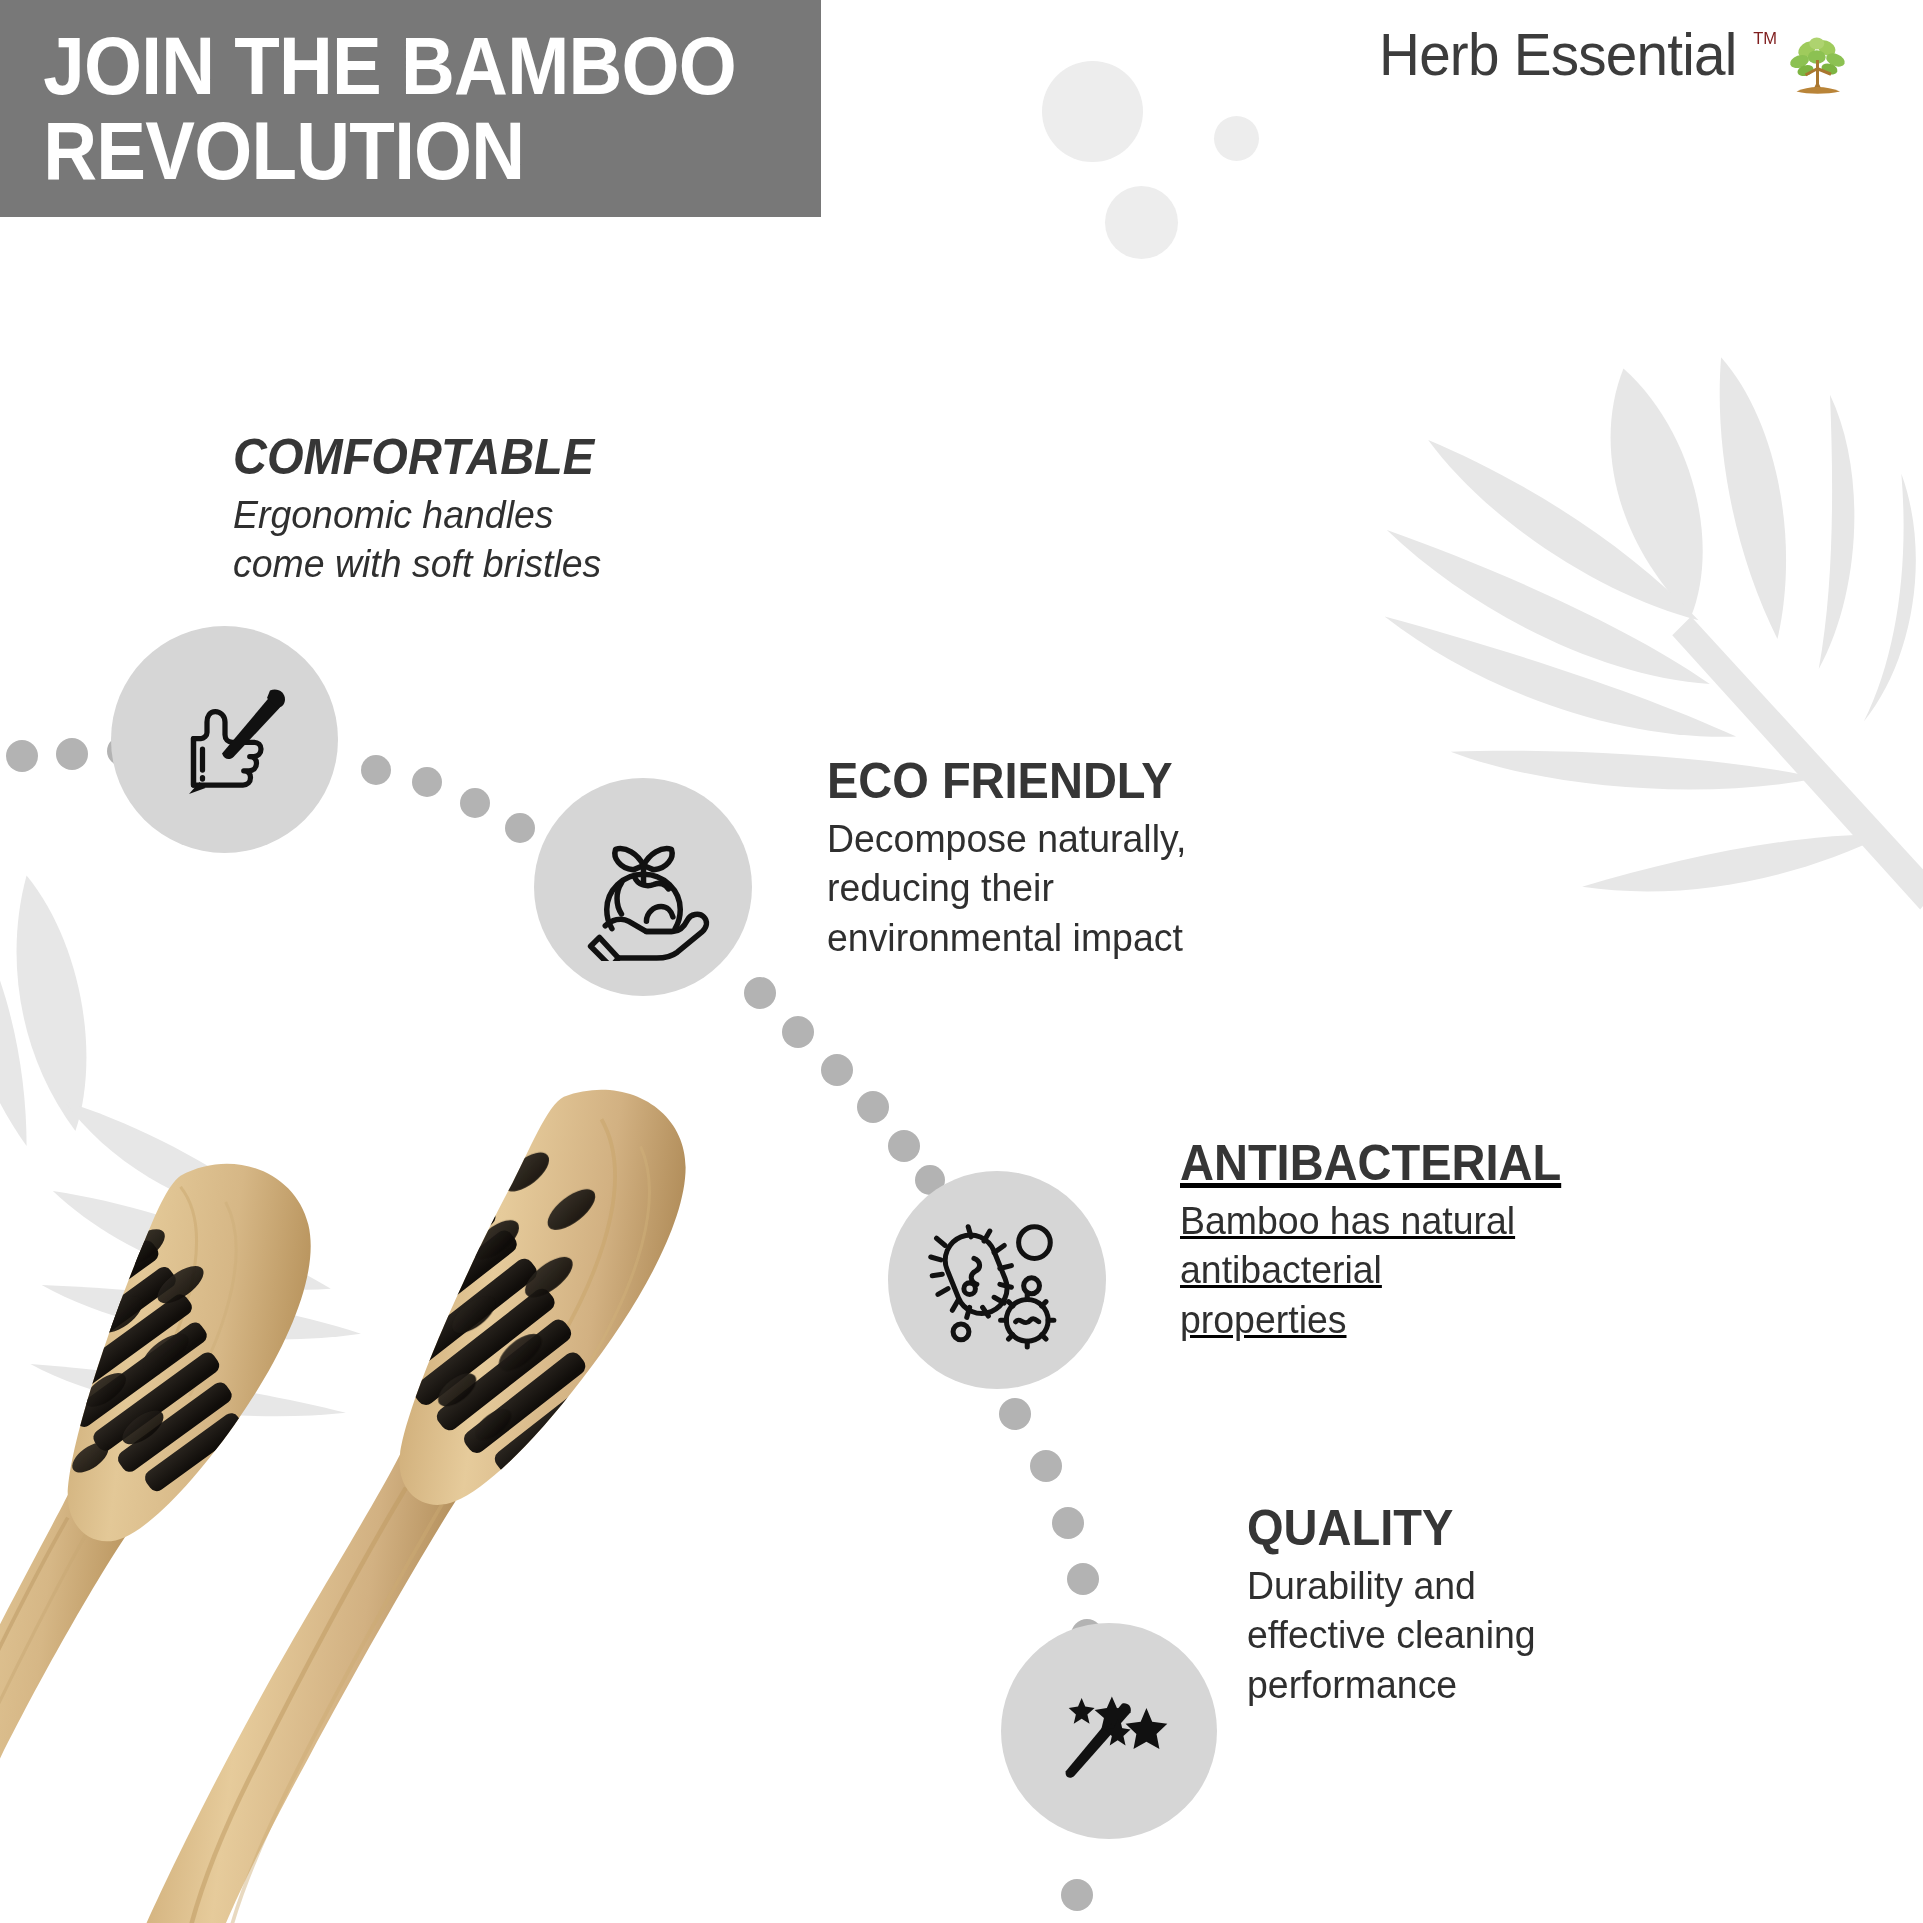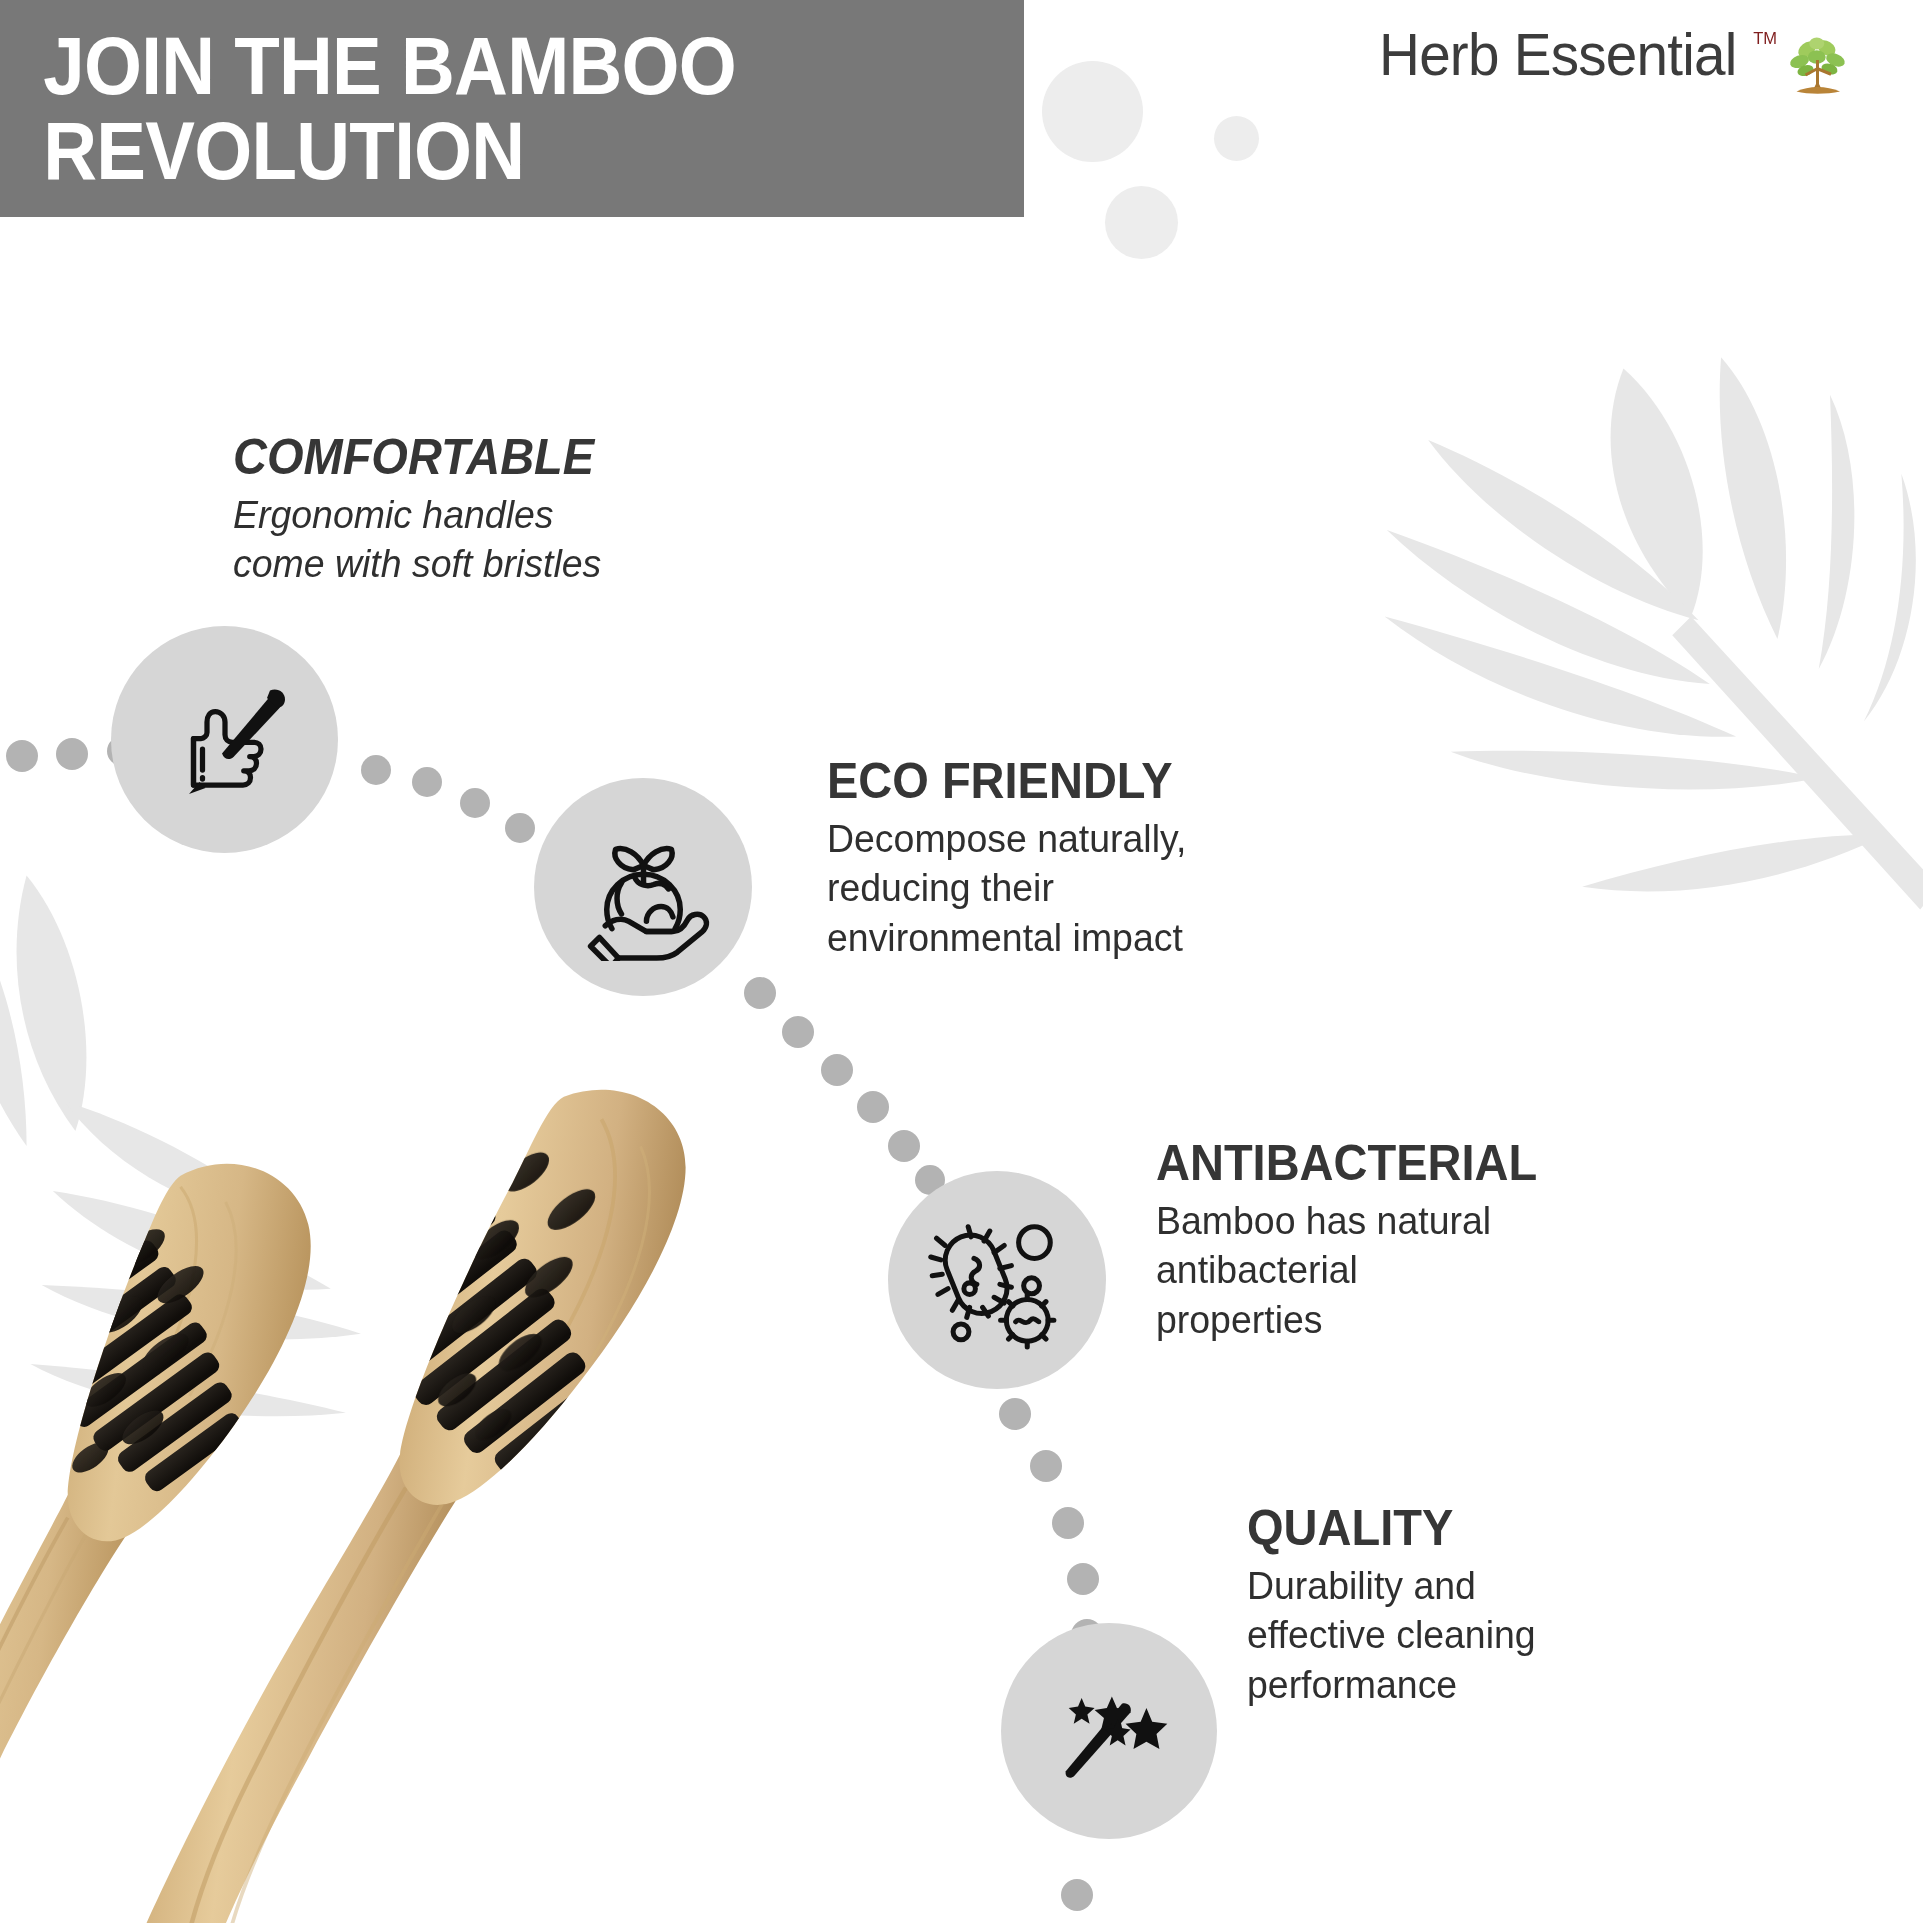--- a/index.html
+++ b/index.html
@@ -11,21 +11,21 @@
     overflow:hidden;
   }
   #stage { position:absolute; inset:0; width:1924px; height:1924px; }
 
   
   .leaf-wm { position:absolute; pointer-events:none; }
   .deco-circle { position:absolute; border-radius:50%; background:#ededed; }
 
   
   .header-banner{
-    position:absolute; left:0; top:0; width:1024px; height:217px;
+    position:absolute; left:0; top:0; width:821px; height:217px;
     background:#787878;
     display:flex; align-items:center;
   }
   .header-title{
     color:#ffffff;
     font-family:"Liberation Sans Narrow","Liberation Sans",sans-serif;
     font-weight:bold;
     font-size:81px;
     line-height:1.04;
     letter-spacing:-0.8px;
@@ -213,21 +213,21 @@
 
         <path d="M48 152 C 56 144, 70 140, 80 146 L104 160 L140 160
                  C 150 160, 156 152, 160 144 C 164 136, 176 134, 182 140
                  C 188 146, 186 154, 180 160 L 146 188 C 138 194, 128 196, 118 196 L 66 196"></path>
         <path d="M104 160 L138 160"></path>
         <path d="M66 196 L40 168 L28 180 L56 208 Z"></path>
       </g>
     </svg>
   </div>
 
-  <div class="feature-text" style="left:1156px; top:1138px;">
+  <div class="feature-text" style="left:1180px; top:1138px;text-decoration:underline;">
     <div class="feature-title">ANTIBACTERIAL</div>
     <div class="feature-desc">Bamboo has natural
 antibacterial
 properties</div>
   </div>
 
   <div class="icon-bubble" style="left:888px; top:1171px; width:218px; height:218px;">
     <svg width="144" height="144" viewBox="0 0 200 200">
       <g fill="none" stroke="#111111" stroke-width="7" stroke-linecap="round" stroke-linejoin="round">
 

